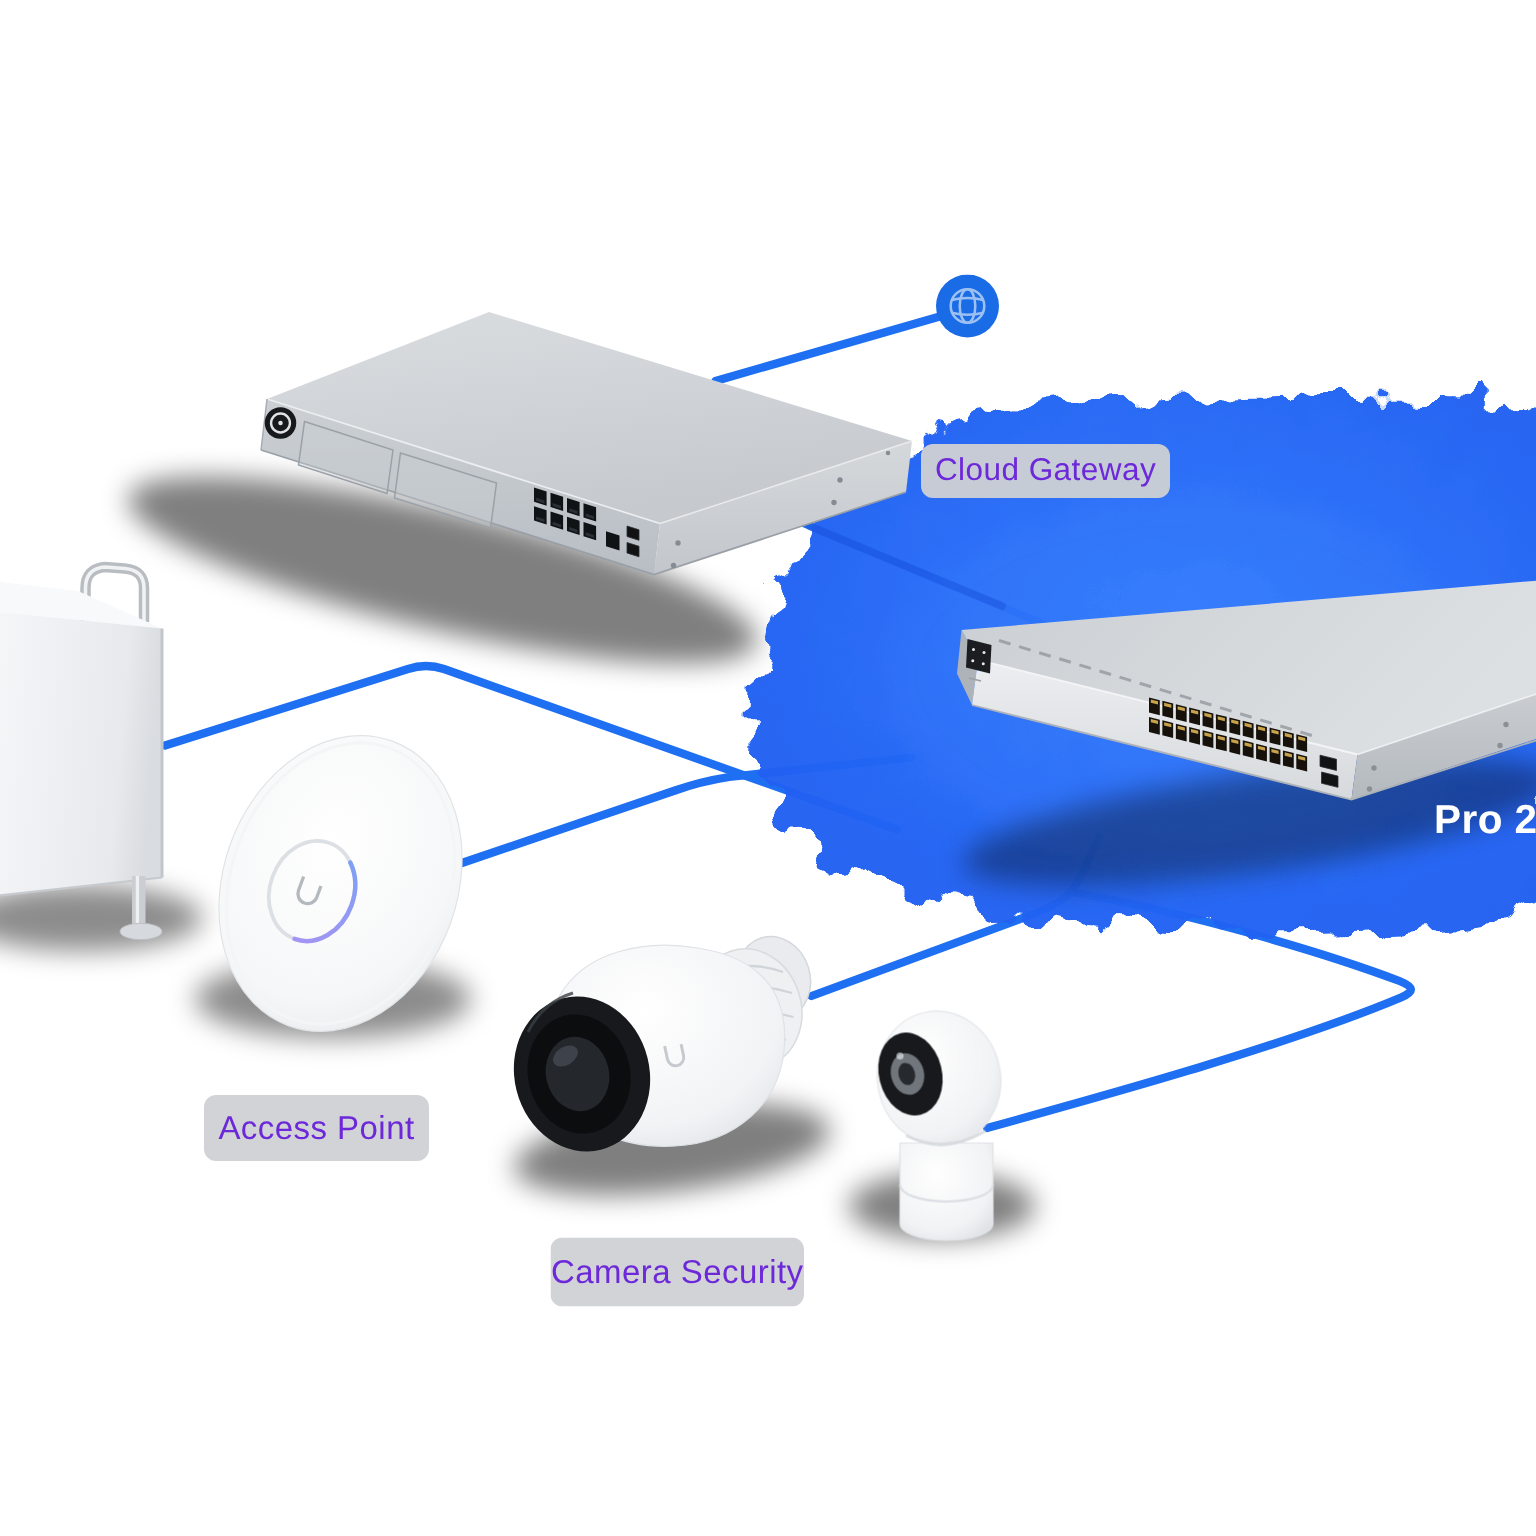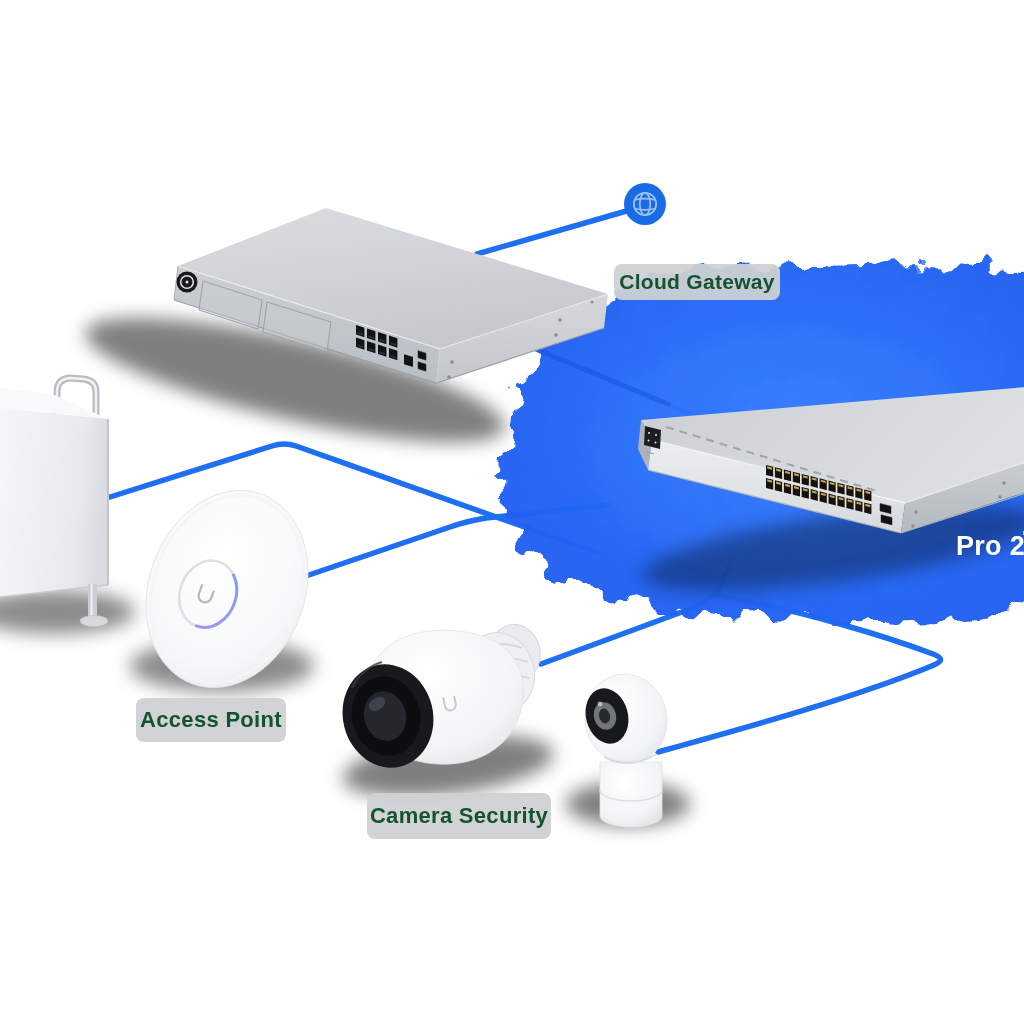--- a/index.html
+++ b/index.html
@@ -4,26 +4,26 @@
 <style>
   html,body{margin:0;padding:0;}
   body{
     width:1024px;height:1024px;position:relative;overflow:hidden;
     background:#ffffff;
     font-family:"Liberation Sans", sans-serif;
   }
   #scene{position:absolute;left:0;top:0;width:1024px;height:1024px;}
   .pill{
     position:absolute;z-index:6;display:flex;align-items:center;justify-content:center;
-    background:rgba(207,209,212,0.95);color:#14532d;font-weight:700;
-    border-radius:8px;letter-spacing:.3px;white-space:nowrap;
+    background:rgba(207,209,212,0.95);color:#6d28d9;font-weight:400;
+    border-radius:8px;letter-spacing:.3px;white-space:nowrap;margin-top:32px;
   }
   #pill-cloud-gateway{left:614px;top:264px;width:166px;height:36px;font-size:21px;}
   #pill-access-point{left:136px;top:698px;width:150px;height:44px;font-size:22px;}
-  #pill-camera-security{left:367px;top:793px;width:184px;height:46px;font-size:22px;}
+  #pill-camera-security{left:367px;top:793px;width:169px;height:46px;font-size:22px;}
   #switch-label{
     position:absolute;z-index:6;left:956px;top:531px;
     color:#ffffff;font-weight:700;font-size:27px;white-space:nowrap;letter-spacing:.3px;
   }
 </style>
 </head>
 <body>
 
 <svg id="scene" viewBox="0 0 1024 1024" xmlns="http://www.w3.org/2000/svg">
   <defs>

